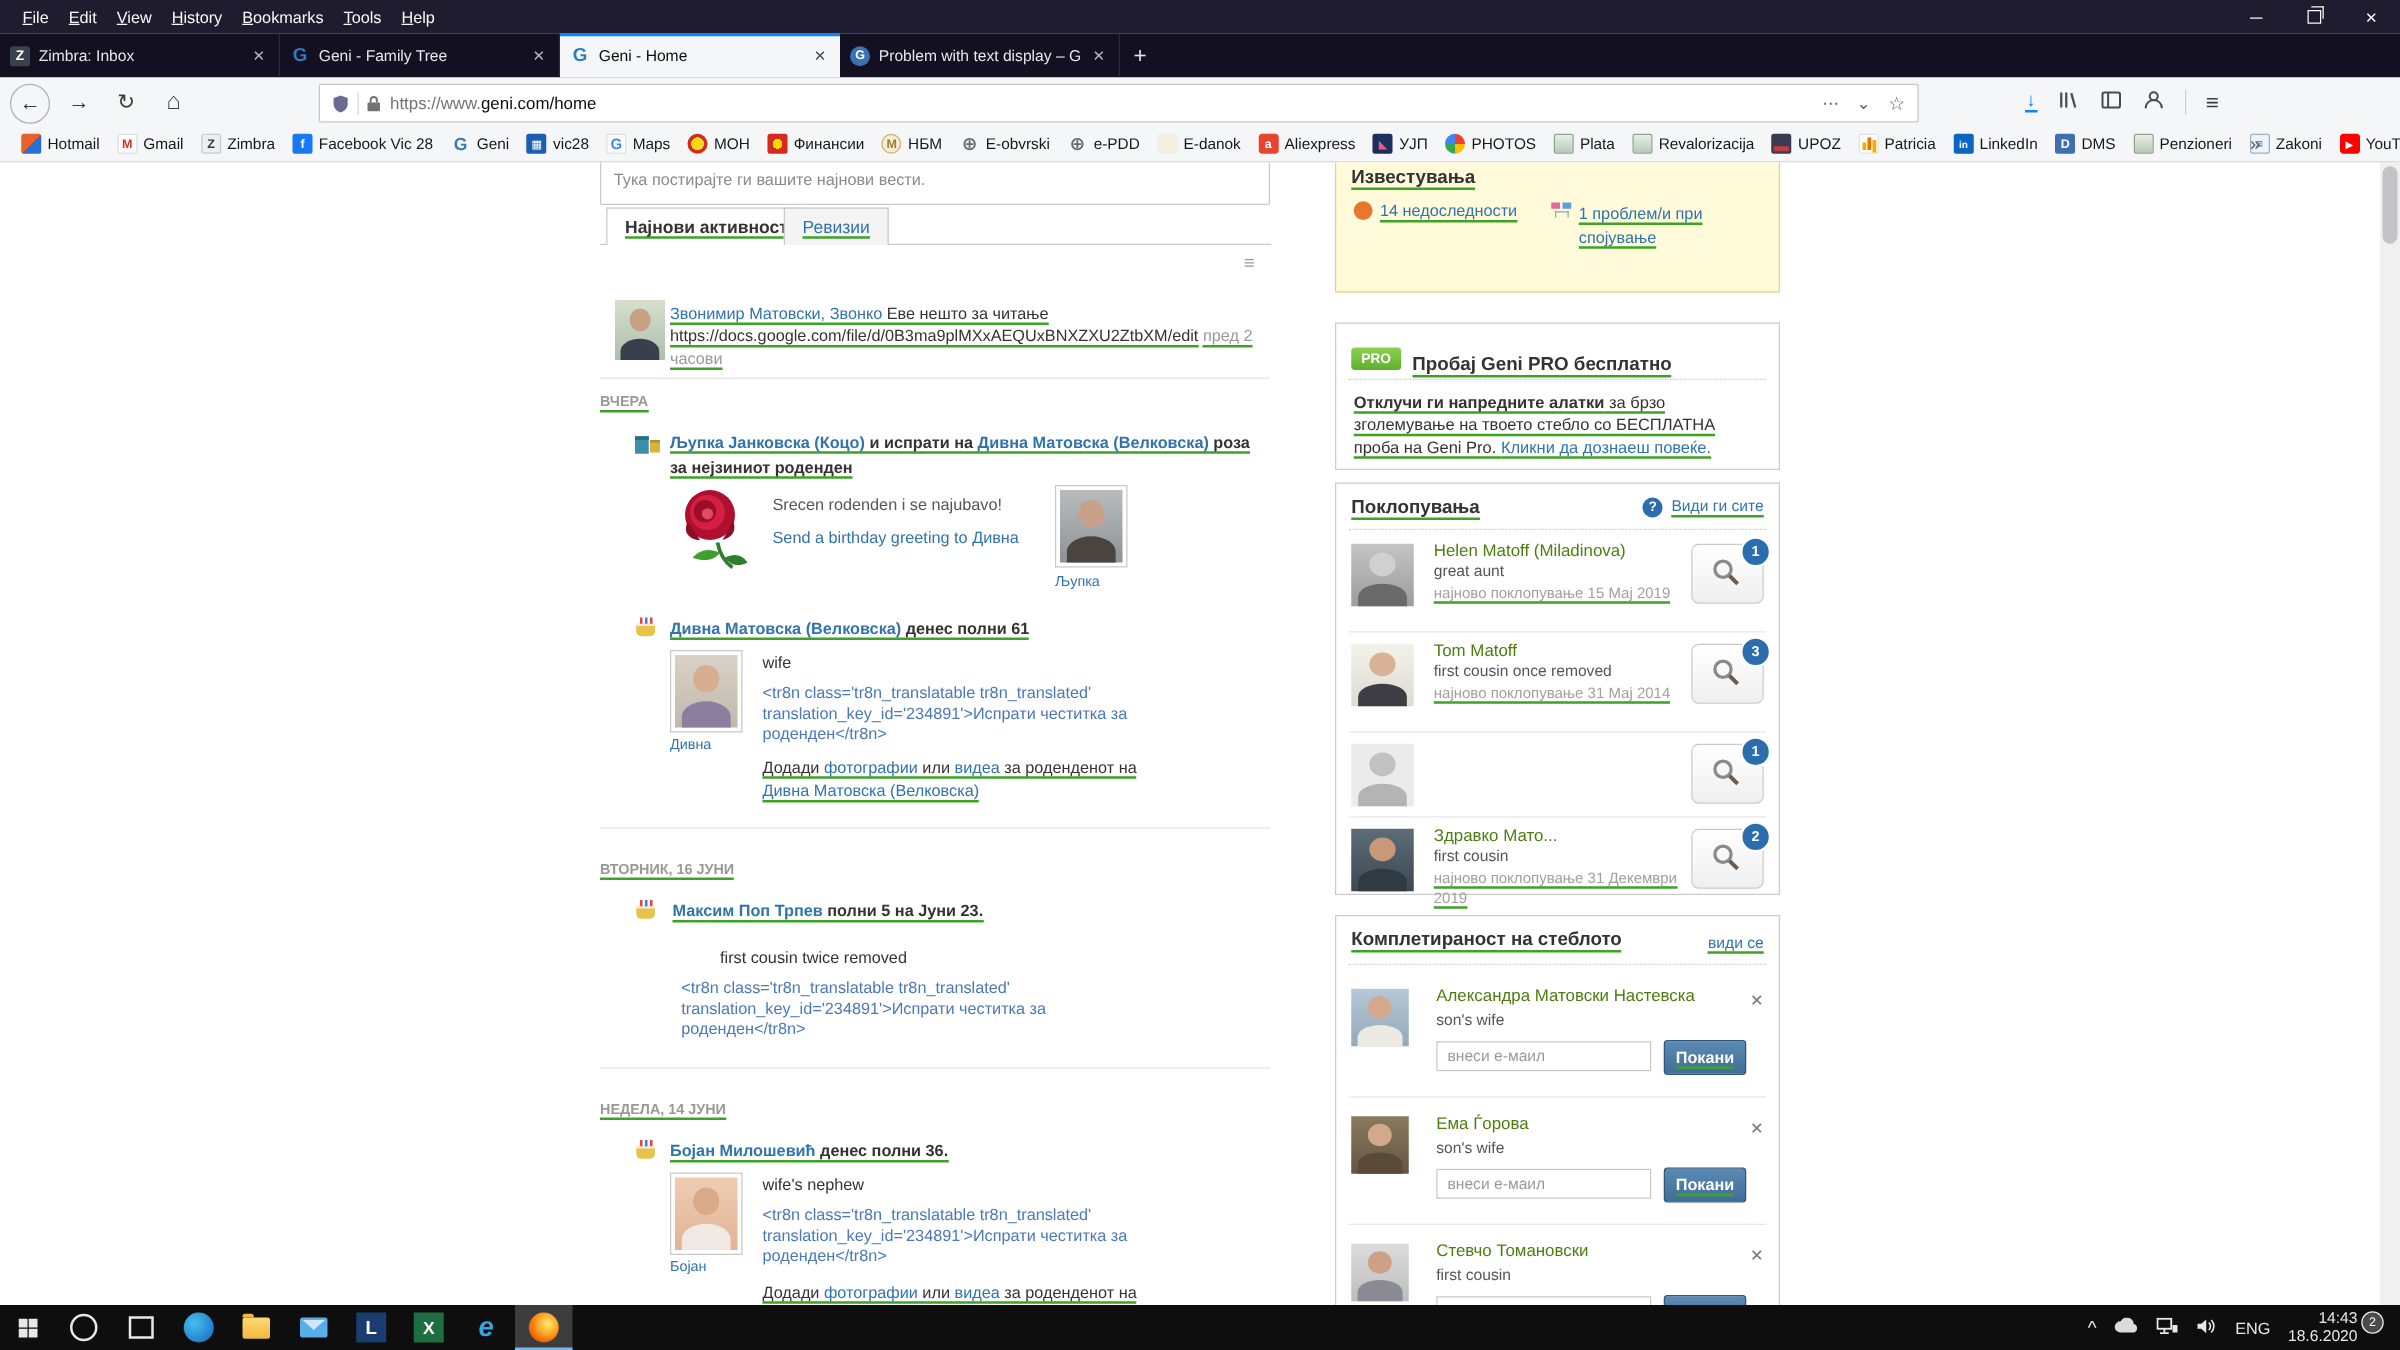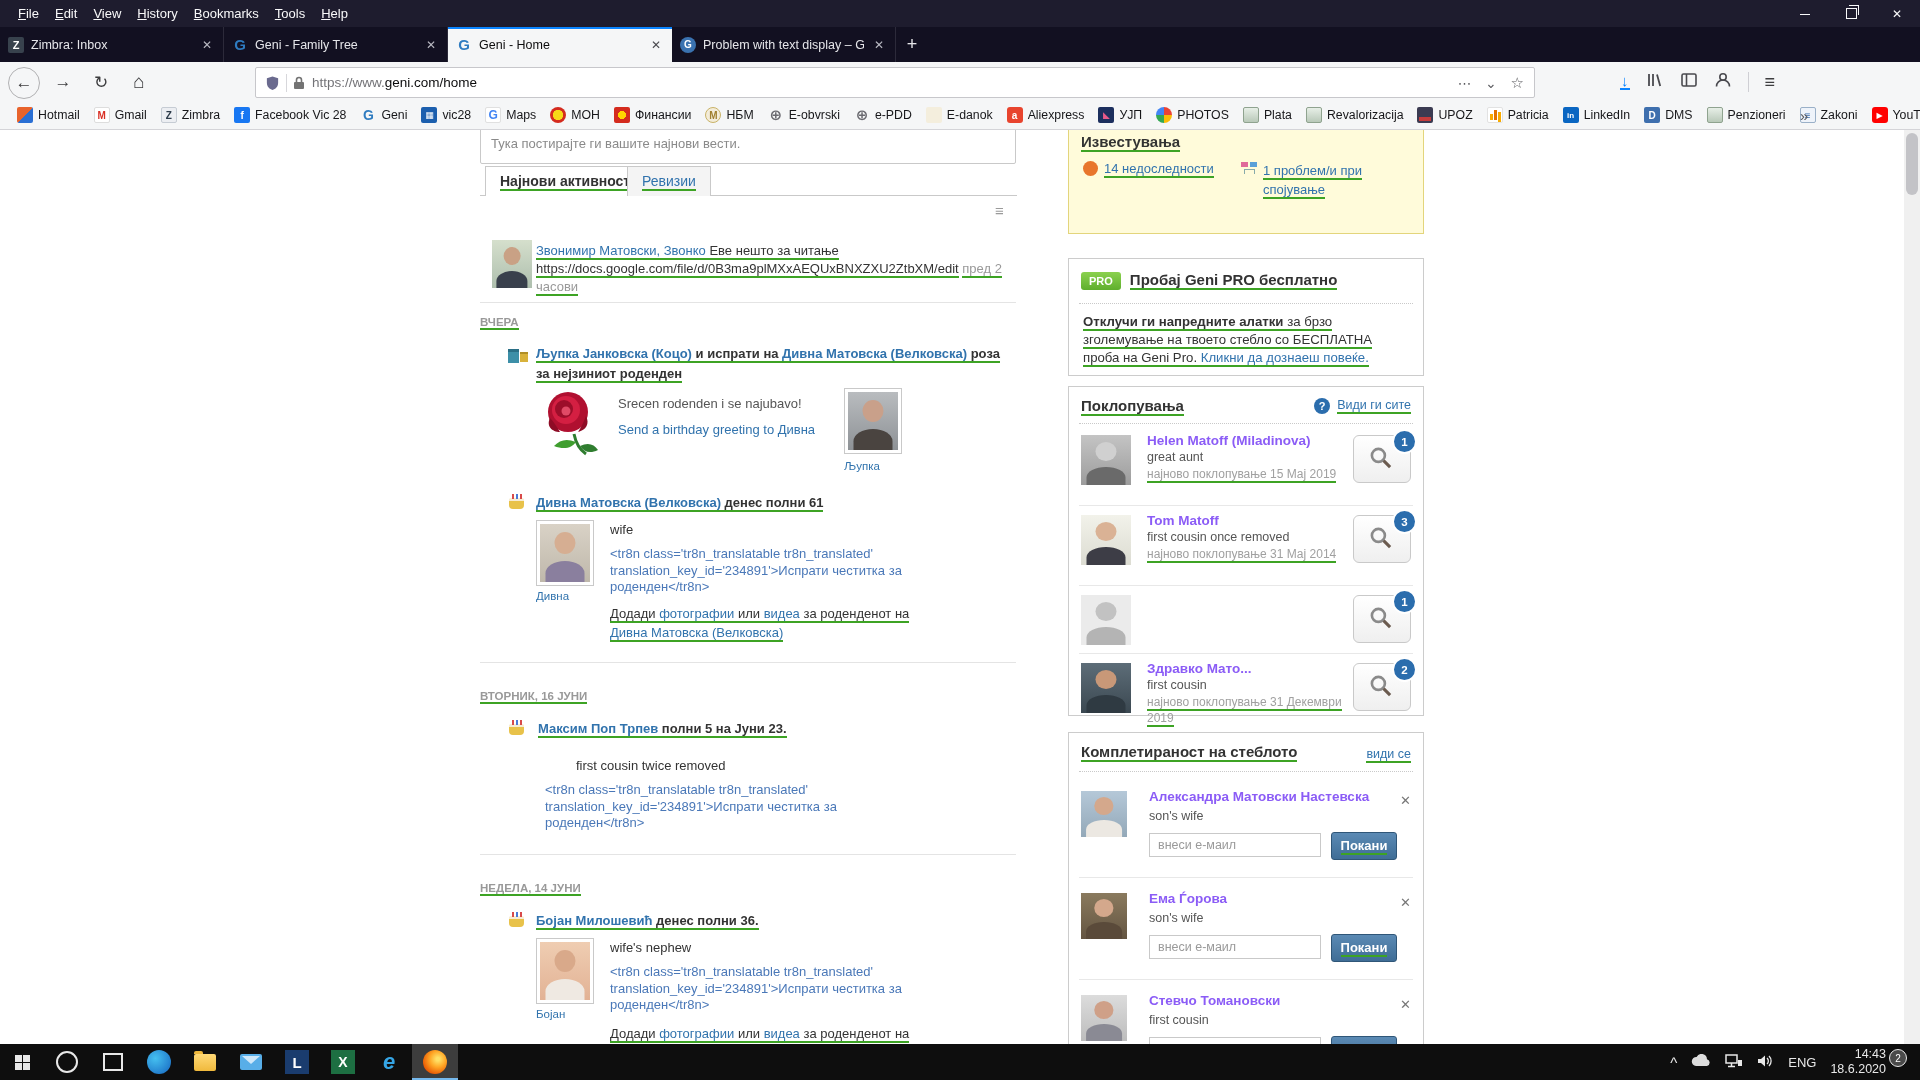--- a/index.html
+++ b/index.html
@@ -103,30 +103,30 @@
   .p-tom{--skin:#dab295;--body:#3d3d46;background:linear-gradient(#f2f2ea,#dcdcd2);}
   .p-patricia{--skin:#c2c2c2;--body:#b4b4b4;background:#ebebeb;}
   .p-zdravko{--skin:#c89878;--body:#2f3a42;background:linear-gradient(#5d6d78,#3b4851);}
   .p-aleks{--skin:#d4a88c;--body:#ece8e2;background:linear-gradient(#b5c8d8,#93a8b8);}
   .p-ema{--skin:#d4a88c;--body:#5a4a3a;background:linear-gradient(#8a7a5e,#645542);}
   .p-stev{--skin:#cfa088;--body:#8a8a94;background:linear-gradient(#dcdcdc,#bdbdbd);}
   .tr8n{color:#4a78b8;line-height:16.5px;}
   
   .sbox{position:absolute;left:1068px;width:356px;background:#fff;border:1px solid #cccccc;box-sizing:border-box;}
   .ybox{background:#fffbda;border:1px solid #e3d57c;}
-  .sbtitle{font-size:15px;font-weight:bold;color:#333;}
+  .sbtitle{font-size:15px;font-weight:bold;color:#333;margin-top:12px;}
   .dotsep{border-top:1px dotted #c9c9c9;}
   .probadge{display:inline-block;background:linear-gradient(#8bd14f,#5faf2d);color:#fff;font-weight:bold;font-size:11px;padding:3px 8px;border-radius:3px;vertical-align:middle;}
   .alerti{width:15px;height:15px;border-radius:50%;background:#e8762c;color:#fff;font-weight:bold;font-size:11px;display:inline-flex;align-items:center;justify-content:center;flex:0 0 15px;}
   .mergei{position:relative;width:16px;height:14px;flex:0 0 16px;display:inline-block;}
   .mergei::before{content:"";position:absolute;left:0;top:1px;width:7px;height:5px;background:#e06a9a;box-shadow:9px 0 0 #5aa0d8;}
   .mergei::after{content:"";position:absolute;left:3px;top:8px;width:9px;height:4px;border-left:1px solid #8aa;border-right:1px solid #8aa;border-top:1px solid #8aa;}
   .helpi{width:16px;height:16px;border-radius:50%;background:#2b6dad;color:#fff;font-size:11px;font-weight:bold;display:inline-flex;align-items:center;justify-content:center;}
   .mrow{position:absolute;left:0;width:100%;}
-  .mname{font-size:13.5px;font-weight:bold;color:#8b5cf6;}
+  .mname{font-size:13.5px;font-weight:normal;color:#4d7c0f;}
   .mrel{font-size:12.5px;color:#555;margin-top:2px;}
   .mlast{font-size:12px;color:#a0a0a0;margin-top:2px;line-height:16px;}
   .mbtn{position:absolute;right:12px;top:0;width:56px;height:46px;border:1px solid #c9c9c9;border-radius:6px;background:linear-gradient(#ffffff,#efefef);}
   .mbadge{position:absolute;right:-7px;top:-7px;width:21px;height:21px;border-radius:50%;background:#2b6dad;border:2px solid #fff;color:#fff;font-size:11.5px;font-weight:bold;display:flex;align-items:center;justify-content:center;}
   .rowsep{position:absolute;left:10px;right:10px;border-top:1px solid #e8e8e8;}
   .cx{position:absolute;right:12px;top:4px;color:#777;font-weight:bold;font-size:13px;}
   .einput{position:absolute;left:80px;width:172px;height:24px;border:1px solid #c9c9c9;font-size:12.5px;color:#555;padding:0 8px;box-sizing:border-box;font-family:inherit;}
   .einput::placeholder{color:#9a9a9a;}
   .invbtn{position:absolute;left:262px;width:64px;height:26px;background:linear-gradient(#5b8ab4,#3f6d96);border:1px solid #2f5678;border-radius:3px;color:#fff;font-weight:bold;font-size:13px;display:flex;align-items:center;justify-content:center;text-align:center;}
   

